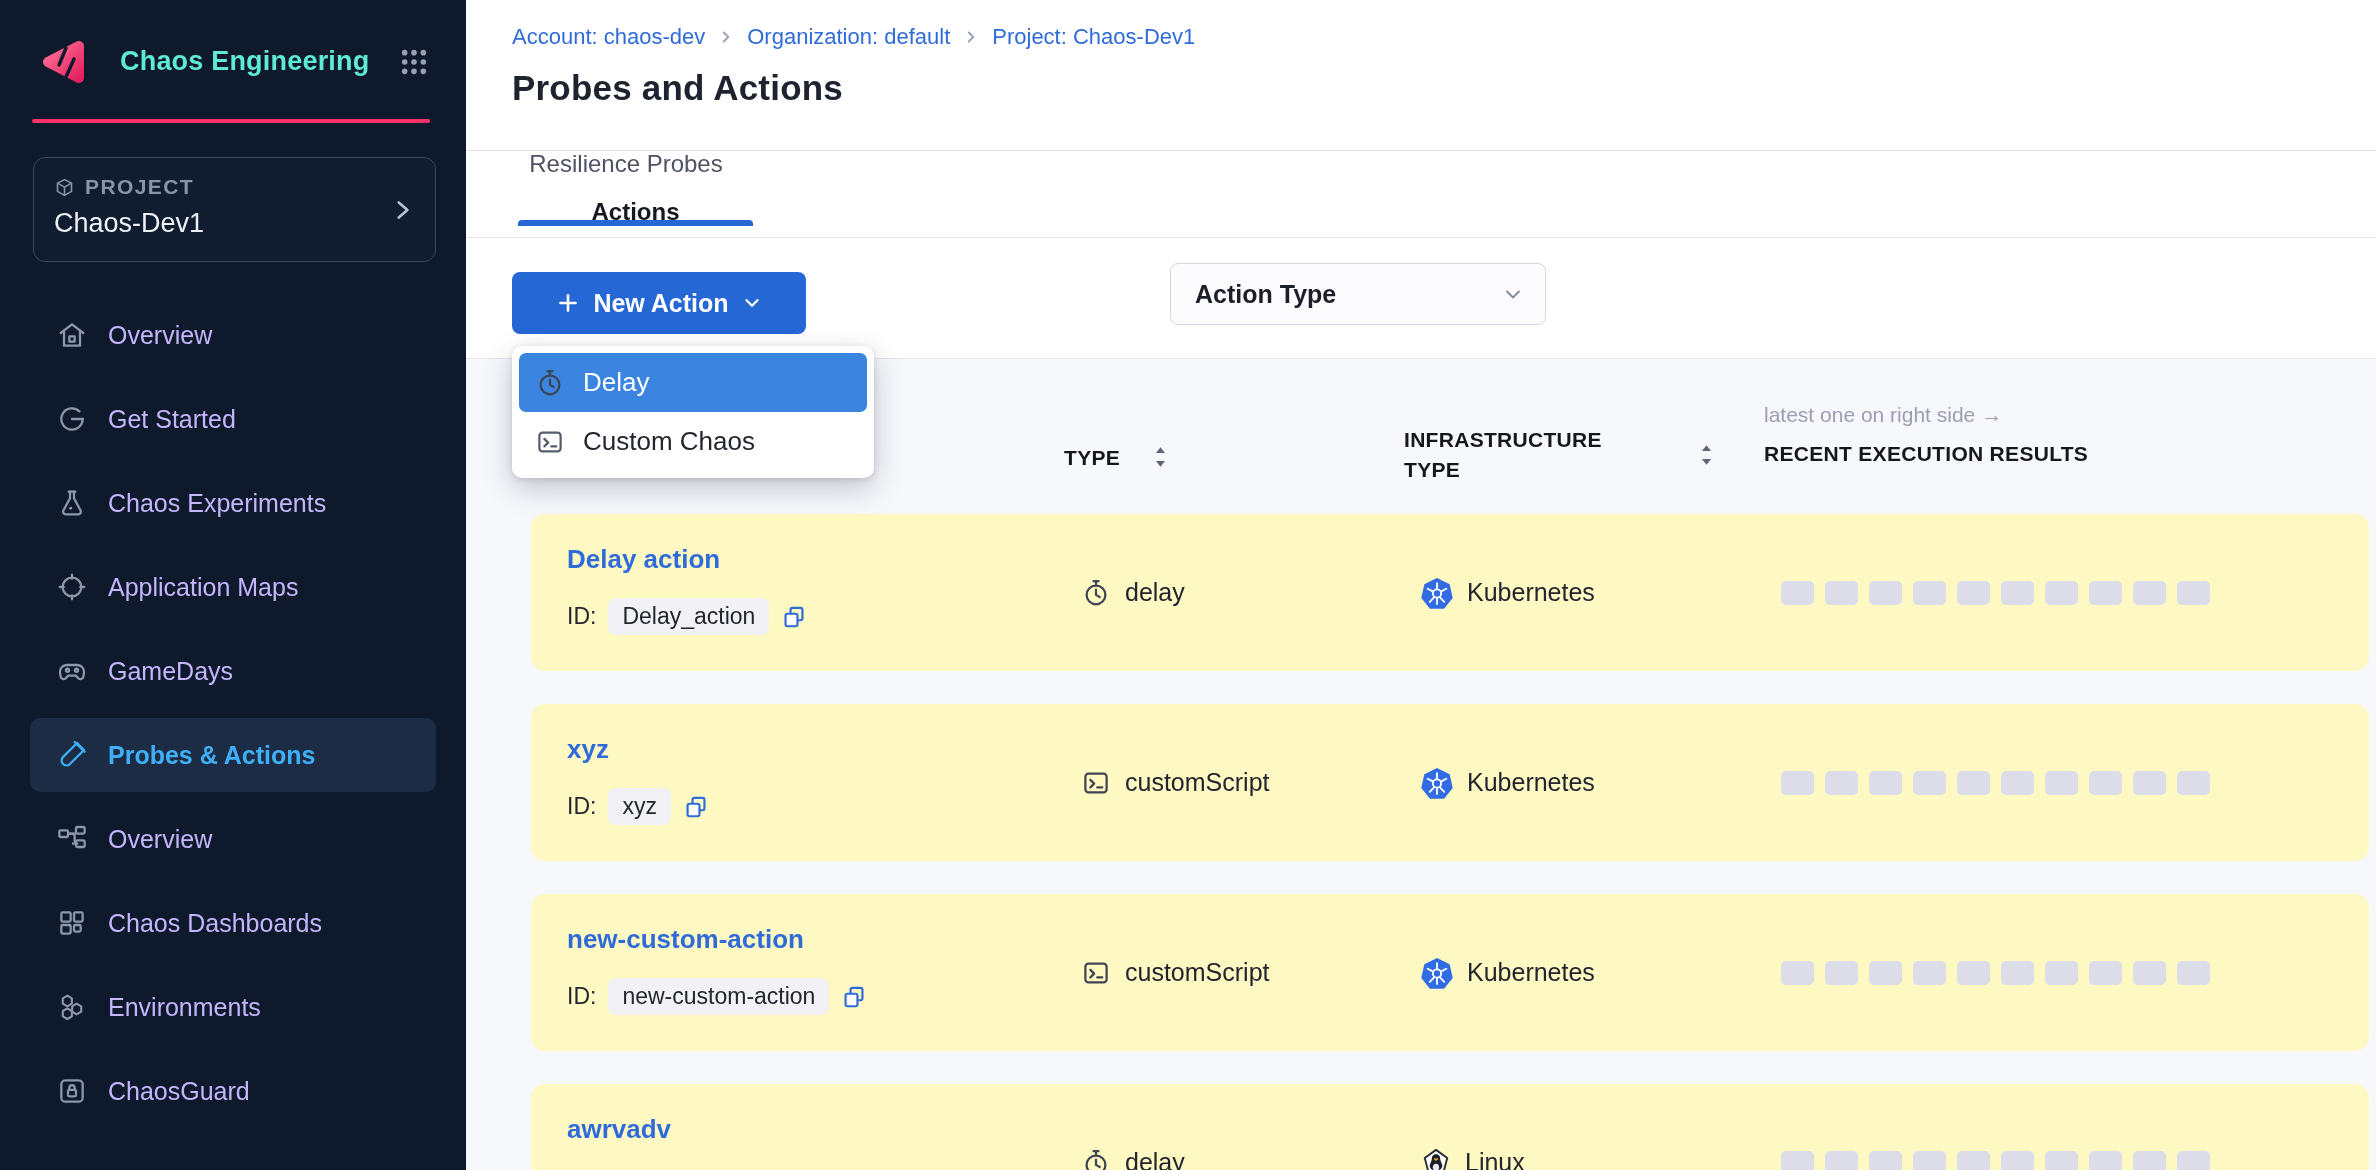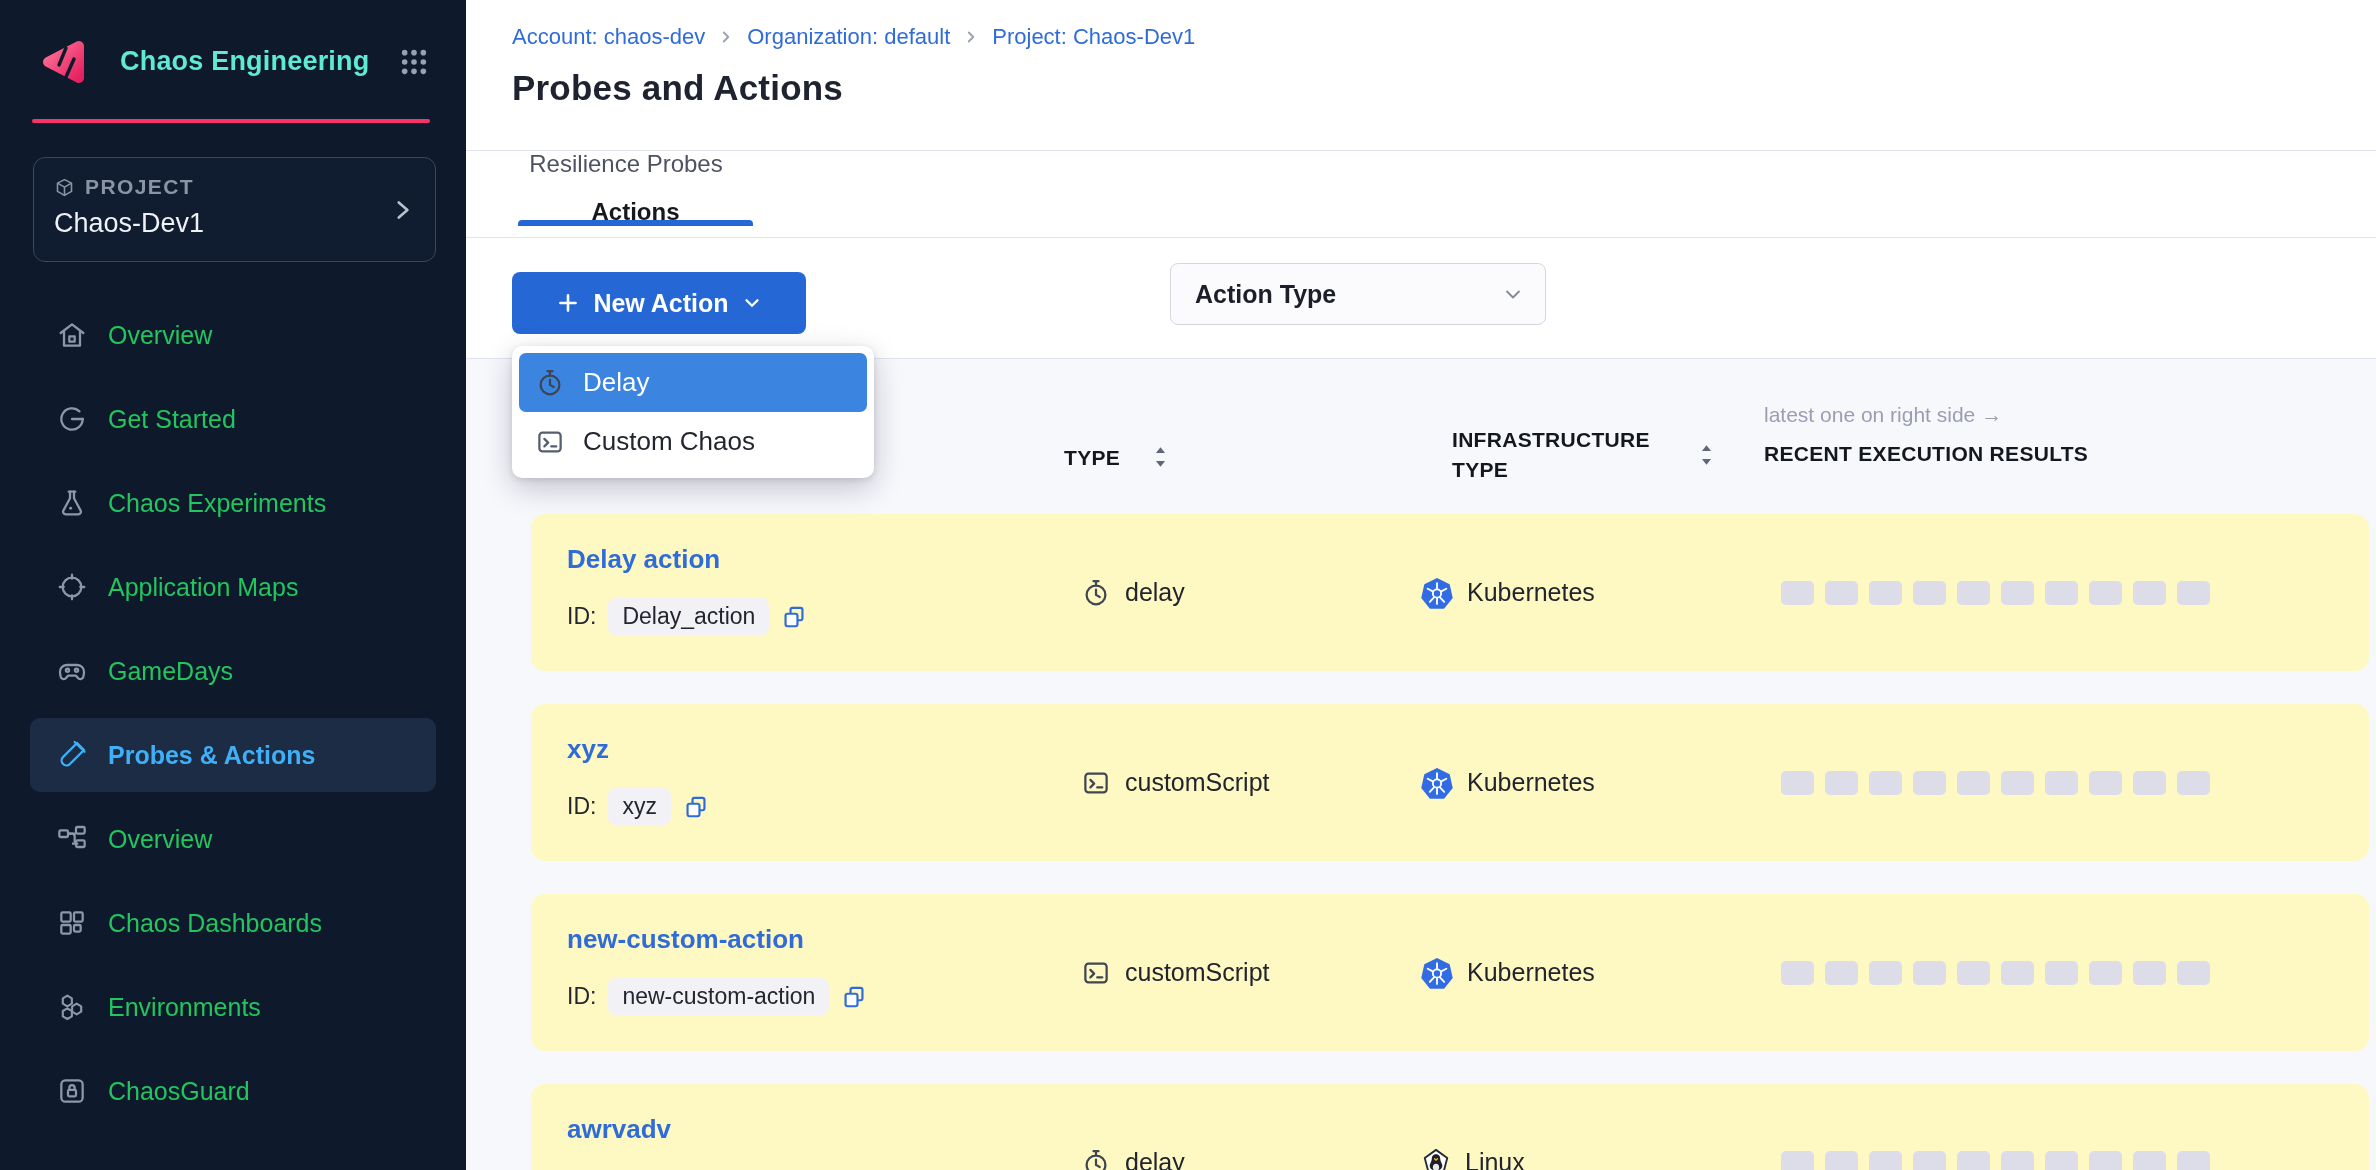--- a/index.html
+++ b/index.html
@@ -12,21 +12,21 @@
   .sidebar{position:absolute;left:0;top:0;width:466px;height:1170px;background:#0e1a2b;}
   .sb-header{position:relative;height:123px;display:flex;align-items:center;padding:0 36px;box-sizing:border-box;}
   .pinkline{position:absolute;left:32px;right:36px;bottom:0;height:4px;background:#f8336b;border-radius:2px;}
   .app-title{margin-left:32px;color:#5eead4;font-size:27px;font-weight:700;letter-spacing:.2px;}
   .grid-btn{margin-left:auto;background:none;border:none;padding:0;cursor:pointer;display:flex;}
   .project-card{position:relative;margin:34px 30px 0 33px;height:105px;border:1.5px solid #3a475c;border-radius:12px;background:#101d30;padding:17px 20px;box-sizing:border-box;cursor:pointer;}
   .proj-label{display:flex;align-items:center;gap:10px;color:#8b94a6;font-size:21px;font-weight:700;letter-spacing:1.4px;}
   .proj-name{margin-top:9px;color:#eef1f6;font-size:27px;}
   .proj-chevron{position:absolute;right:20px;top:50%;transform:translateY(-50%);color:#b9c1ce;display:flex;}
   .nav{margin-top:36px;display:flex;flex-direction:column;gap:10px;padding:0 30px;}
-  .nav-item{height:74px;border-radius:10px;display:flex;align-items:center;gap:20px;padding-left:26px;color:#22c55e;font-size:25px;cursor:pointer;}
+  .nav-item{height:74px;border-radius:10px;display:flex;align-items:center;gap:20px;padding-left:26px;color:#c4b5fd;font-size:25px;cursor:pointer;}
   .nav-item svg{color:#8d97ab;flex:none;}
   .nav-item.active{background:#1c2c44;color:#3fb0f7;font-weight:600;}
   .nav-item.active svg{color:#3fb0f7;}
   
   .main{position:absolute;left:466px;top:0;right:0;bottom:0;background:#ffffff;}
   .rule{position:absolute;left:0;right:0;height:1px;background:#e2e4ee;}
   .breadcrumb{position:absolute;left:46px;top:24px;display:flex;align-items:center;gap:12px;font-size:22px;}
   .breadcrumb a{color:#2f6bd9;text-decoration:none;cursor:pointer;}
   .crumb-sep{display:flex;color:#9aa0b4;}
   .page-title{position:absolute;left:46px;top:68px;margin:0;font-size:35px;font-weight:700;color:#1f2330;letter-spacing:.2px;}
@@ -44,21 +44,21 @@
   
   .menu{position:absolute;left:46px;top:346px;width:362px;background:#ffffff;border-radius:10px;padding:7px;box-sizing:border-box;box-shadow:0 10px 30px rgba(20,20,45,.22),0 2px 6px rgba(20,20,45,.12);z-index:50;}
   .menu-item{height:59px;display:flex;align-items:center;gap:18px;padding:0 16px;border-radius:7px;font-size:26px;color:#23262f;cursor:pointer;}
   .menu-item .mi-icon{display:flex;color:#565e6e;}
   .menu-item.selected{background:#3b84e0;color:#ffffff;}
   .menu-item.selected .mi-icon{color:#3c4553;}
   
   .tablezone{position:absolute;left:0;right:0;top:358px;bottom:0;background:#f7f8fc;border-top:1px solid #e2e4ee;}
   .th{position:absolute;font-size:21px;font-weight:700;color:#15171f;letter-spacing:.3px;line-height:26px;}
   .th-type{left:598px;top:86px;}
-  .th-infra{left:986px;top:66px;width:260px;line-height:30px;}
+  .th-infra{left:938px;top:66px;width:260px;line-height:30px;}
   .th-hint{position:absolute;left:1298px;top:44px;font-size:21px;color:#9b9db2;}
   .th-recent{left:1298px;top:82px;}
   .sort{position:absolute;display:flex;cursor:pointer;}
   .sort-type{left:688px;top:86px;}
   .sort-infra{left:1234px;top:84px;}
   .row{position:absolute;left:65px;width:1838px;height:157px;background:#fef9c3;border-radius:14px;}
   .row-1{top:155px;}.row-2{top:345px;}.row-3{top:535px;}.row-4{top:725px;}
   .rname{position:absolute;left:36px;top:30px;font-size:26px;font-weight:700;color:#2f6bd9;text-decoration:none;cursor:pointer;}
   .id-row{position:absolute;left:36px;top:84px;display:flex;align-items:center;gap:12px;font-size:23px;color:#23262f;}
   .chip{background:#f1f1f6;border-radius:8px;padding:5px 14px;color:#23262f;}

